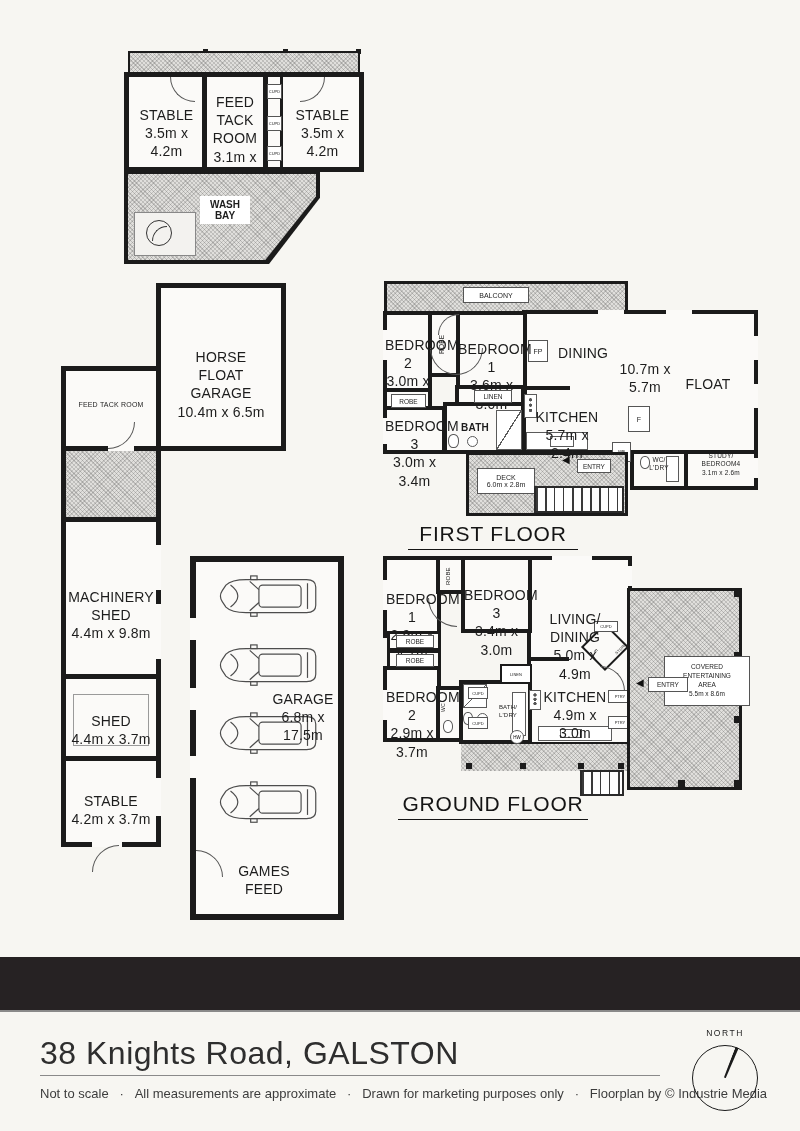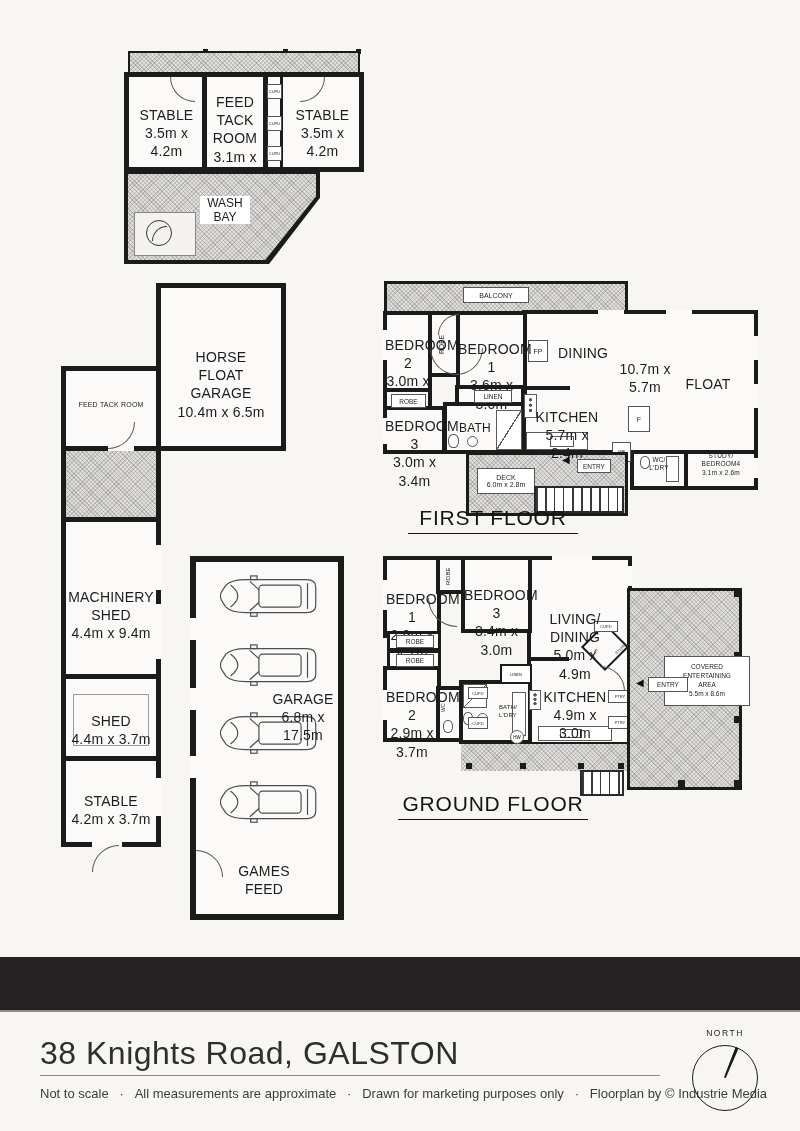--- a/index.html
+++ b/index.html
@@ -12,21 +12,21 @@
   .w{position:absolute;background:var(--wall);}
   .g{position:absolute;background:#fbfaf8;}
   .h{background-color:#e0dfdc;background-image:
       repeating-linear-gradient(45deg,rgba(60,60,60,.22) 0 1px,transparent 1px 3px),
       repeating-linear-gradient(135deg,rgba(60,60,60,.18) 0 1px,transparent 1px 3px);}
   .lbl{position:absolute;font-size:14px;line-height:1.3;letter-spacing:.2px;color:#1d1d1d;
        text-align:center;white-space:pre-line;}
   .bx{position:absolute;background:#fff;border:1px solid #555;display:flex;align-items:center;
       justify-content:center;text-align:center;white-space:pre-line;color:#1d1d1d;}
   .v{writing-mode:vertical-rl;transform:rotate(180deg);}
-  .t75{font-size:12px;} .t7{font-size:7px;} .t65{font-size:6.5px;} .t6{font-size:6px;}
+  .t75{font-size:10px;font-weight:bold;} .t7{font-size:7px;} .t65{font-size:6.5px;} .t6{font-size:6px;}
   .t5{font-size:5px;} .t45{font-size:4.5px;} .t4{font-size:4px;}
   .arc{position:absolute;background:transparent;}
   .stairs{position:absolute;box-sizing:border-box;border:2px solid #2a2a2a;background:#fff;
       background-image:repeating-linear-gradient(90deg,#3a3a3a 0 1.5px,transparent 1.5px 9px);}
   .post{position:absolute;background:var(--wall);}
   .fix{position:absolute;box-sizing:border-box;border:1.2px solid #5a5a5a;background:#fff;}
   .round{border-radius:50%;}
   .shower{background-image:linear-gradient(to bottom right,transparent 48.5%,#5a5a5a 48.5%,#5a5a5a 51.5%,transparent 51.5%);}
   .title{position:absolute;font-size:21px;letter-spacing:.8px;color:#151515;
       border-bottom:1.6px solid #151515;padding:0 3px 3px;white-space:nowrap;text-align:center;}
@@ -103,21 +103,21 @@
     <div class="w" style="left:61px;top:674px;width:100px;height:5px"></div>
     <div class="w" style="left:61px;top:756px;width:100px;height:5px"></div>
     <div class="g" style="left:156px;top:545px;width:5px;height:45px"></div>
     <div class="g" style="left:156px;top:604px;width:5px;height:55px"></div>
     <div class="abs" style="left:73px;top:694px;width:76px;height:52px;border:1.5px solid #9a9a9a"></div>
     <div class="g" style="left:156px;top:778px;width:5px;height:38px"></div>
     <div class="g" style="left:92px;top:842px;width:30px;height:5px"></div>
     <div class="arc" style="left:92px;top:845px;width:26px;height:26px;border-left:1.5px solid #555;border-top:1.5px solid #555;border-radius:100% 0 0 0"></div>
     <div class="lbl" style="left:66px;top:588px;width:90px">MACHINERY
 SHED
-4.4m x 9.4m</div>
+4.4m x 9.8m</div>
     <div class="lbl" style="left:66px;top:712px;width:90px">SHED
 4.4m x 3.7m</div>
     <div class="lbl" style="left:66px;top:792px;width:90px">STABLE
 4.2m x 3.7m</div>
   </div>
 
   <div>
     <div class="r b6" style="left:190px;top:556px;width:154px;height:364px"></div>
     <div class="g" style="left:190px;top:618px;width:6px;height:22px"></div>
     <div class="g" style="left:190px;top:688px;width:6px;height:22px"></div>
@@ -203,21 +203,21 @@
 5.7m x 2.4m</div>
     <div class="lbl" style="left:558px;top:344px;width:48px">DINING</div>
     <div class="lbl" style="left:616px;top:360px;width:58px">10.7m x 5.7m</div>
     <div class="lbl" style="left:684px;top:375px;width:48px">FLOAT</div>
     <div class="lbl t65" style="left:634px;top:456px;width:50px">WC/
 L'DRY</div>
     <div class="lbl t65" style="left:686px;top:452px;width:70px">STUDY/
 BEDROOM4
 3.1m x 2.6m</div>
 
-    <div class="title" style="left:408px;top:506px;width:164px">FIRST FLOOR</div>
+    <div class="title" style="left:408px;top:522px;width:164px">FIRST FLOOR</div>
   </div>
 
   <div>
     <div class="r" style="left:527px;top:556px;width:105px;height:190px"></div>
     <div class="r" style="left:383px;top:556px;width:58px;height:82px"></div>
     <div class="r" style="left:436px;top:556px;width:30px;height:38px"></div>
     <div class="r" style="left:461px;top:556px;width:71px;height:77px"></div>
     <div class="r b3" style="left:387px;top:631px;width:54px;height:20px"></div>
     <div class="r b3" style="left:387px;top:650px;width:54px;height:20px"></div>
     <div class="r" style="left:383px;top:666px;width:58px;height:76px"></div>

